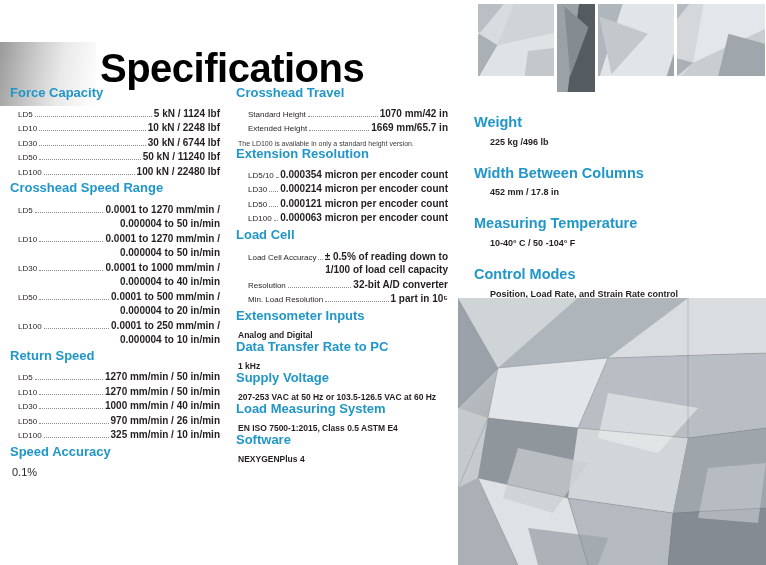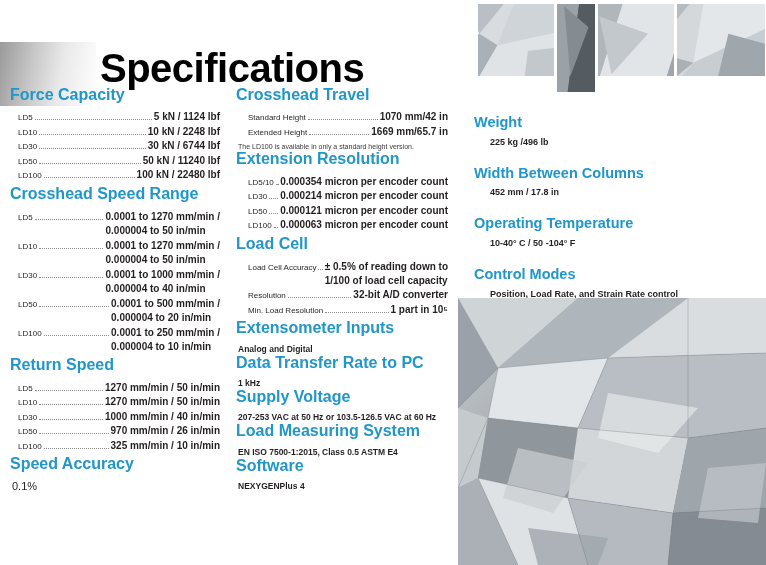--- a/index.html
+++ b/index.html
@@ -76,21 +76,21 @@
   .col {
     position: absolute;
     top: 86px;
   }
   .col1 { left: 10px; width: 218px; }
   .col2 { left: 236px; width: 220px; }
   .col3 { left: 474px; width: 280px; }
 
   h2.sec {
     color: #2196c8;
-    font-size: 16px;
+    font-size: 13px;
     font-weight: bold;
     margin: 0 0 6px 0;
     line-height: 1.15;
   }
   .sec-gap { margin-top: 14px; }
 
   .rows { margin: 0 0 2px 0; }
   .row {
     display: flex;
     align-items: baseline;
@@ -109,21 +109,21 @@
     border-bottom: 1px dotted #8d8d8d;
     margin: 0 2px 2px 2px;
     height: 6px;
   }
   .row .val {
     white-space: nowrap;
     font-weight: bold;
     font-size: 10px;
     text-align: right;
   }
-  .row.two-line .val { text-align: left; line-height: 1.35; }
+  .row.two-line .val { text-align: right; line-height: 1.35; }
   .row.light .val { font-weight: normal; }
   .row.light .label { font-weight: normal; }
 
   .note {
     font-size: 7px;
     color: #3a3a3a;
     margin: 4px 0 0 2px;
   }
   .plain {
     font-size: 8.5px;
@@ -374,21 +374,21 @@
     <div class="plain">NEXYGENPlus 4</div>
   </div>
 
   <div class="col col3" style="top:114px;">
     <h2 class="sec">Weight</h2>
     <div class="plain">225 kg /496 lb</div>
 
     <h2 class="sec sec-gap">Width Between Columns</h2>
     <div class="plain">452 mm / 17.8 in</div>
 
-    <h2 class="sec sec-gap">Operating Temperature</h2>
+    <h2 class="sec sec-gap">Measuring Temperature</h2>
     <div class="plain">10-40° C / 50 -104° F</div>
 
     <h2 class="sec sec-gap">Control Modes</h2>
     <div class="plain">Position, Load Rate, and Strain Rate control</div>
   </div>
 
   <div class="hero">
     <svg width="308" height="267" viewBox="0 0 308 267" preserveAspectRatio="none">
       <defs>
         <linearGradient id="g1" x1="0" y1="0" x2="1" y2="1">

